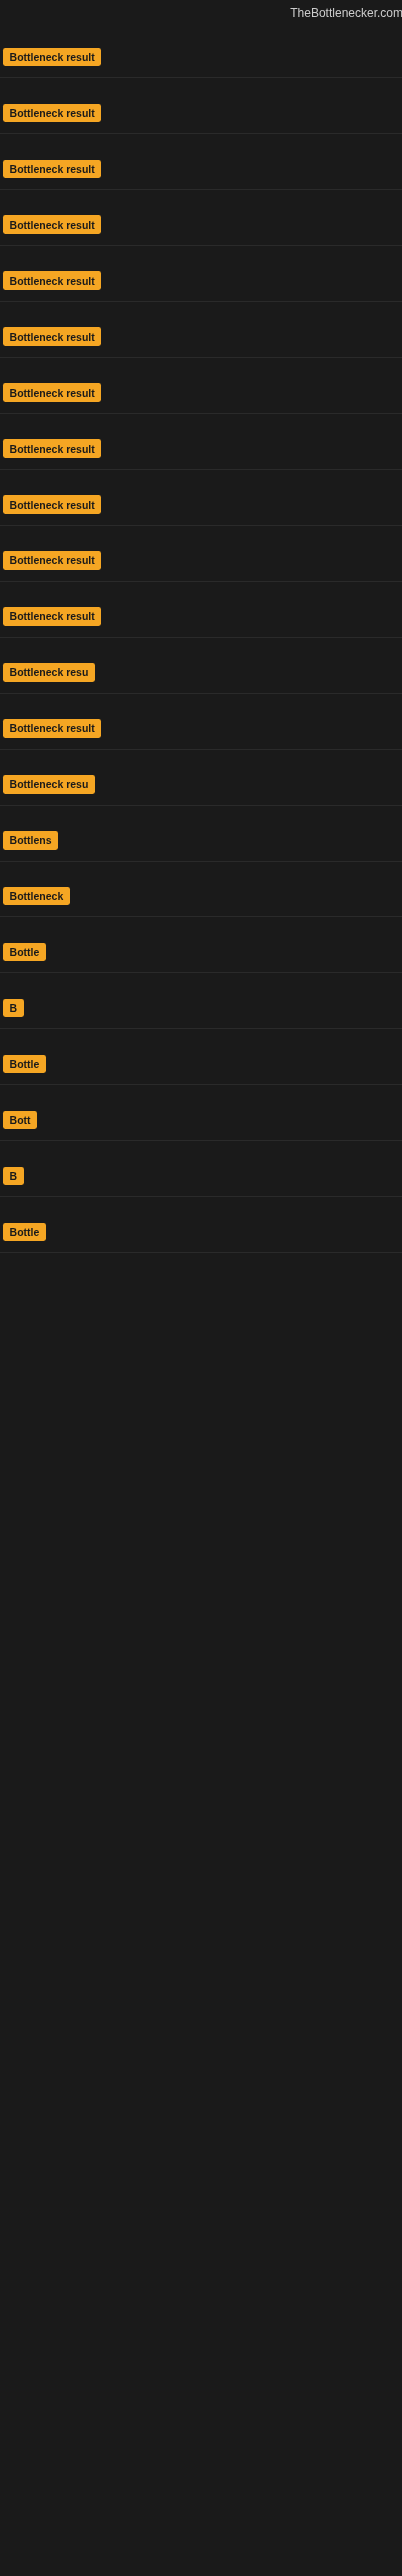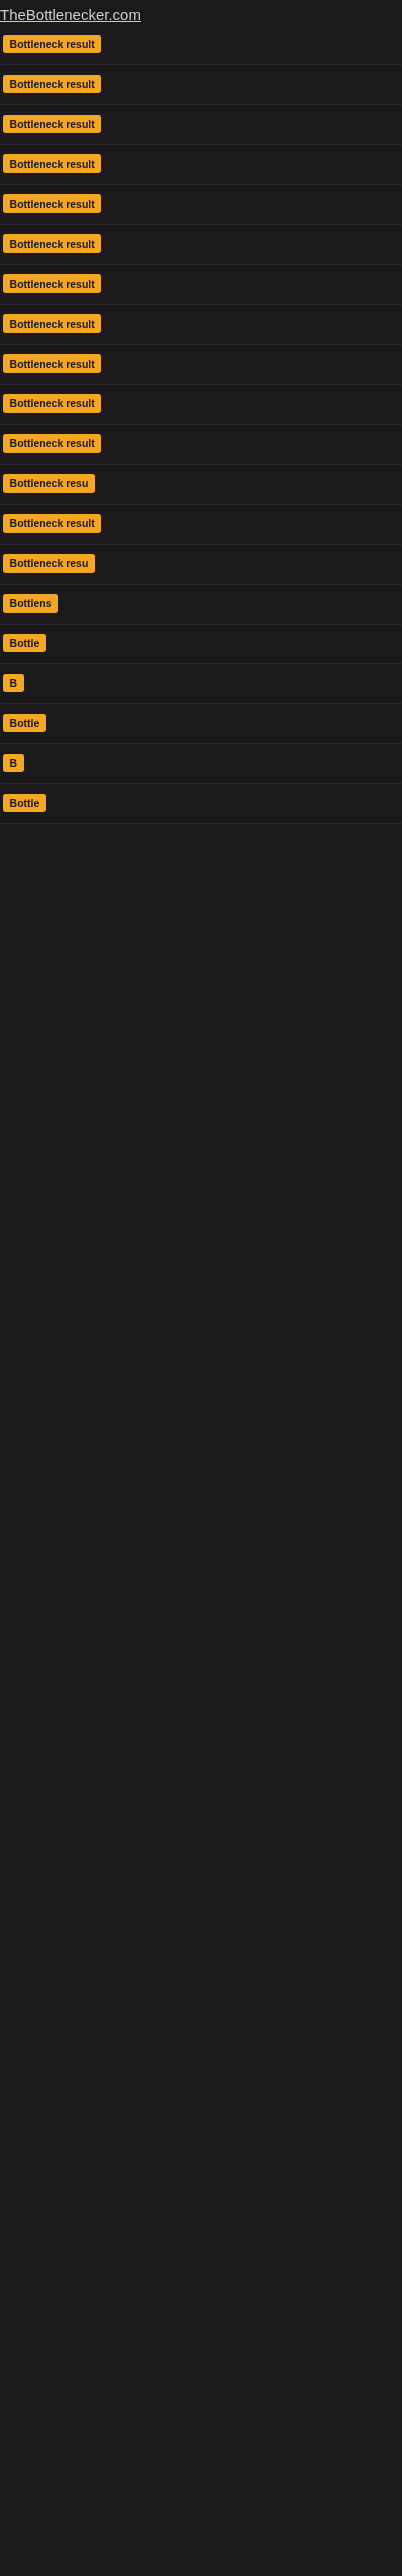--- a/index.html
+++ b/index.html
@@ -10,38 +10,38 @@
 
     body {
       background-color: #1a1a1a;
       width: 403px;
       min-height: 2576px;
       font-family: Arial, sans-serif;
       position: relative;
     }
 
     .site-title {
-      text-align: left;
+      text-align: right;
       color: #cccccc;
-      font-size: 15px;
+      font-size: 12px;
       padding: 6.4px 0 3.2px 0;
       font-weight: normal;
-      text-decoration: underline;
     }
 
     .bottleneck-badge {
       display: inline-block;
       background-color: #f5a623;
       color: #1a1a1a;
       font-size: 10.5px;
       font-weight: bold;
       padding: 3.2px 6.4px;
       border-radius: 2.4px;
       white-space: nowrap;
       overflow: hidden;
+      margin-top: 16px;
     }
 
     .row {
       margin-bottom: 1.6px;
       padding: 8px 3.2px 8px 3.2px;
       border-bottom: 0.8px solid #2a2a2a;
     }
   </style>
 </head>
 <body>
@@ -57,19 +57,21 @@
     <div class="row"><span class="bottleneck-badge">Bottleneck result</span></div>
     <div class="row"><span class="bottleneck-badge">Bottleneck result</span></div>
     <div class="row"><span class="bottleneck-badge">Bottleneck result</span></div>
     <div class="row"><span class="bottleneck-badge">Bottleneck result</span></div>
     <div class="row"><span class="bottleneck-badge">Bottleneck result</span></div>
     <div class="row"><span class="bottleneck-badge">Bottleneck result</span></div>
     <div class="row"><span class="bottleneck-badge">Bottleneck resu</span></div>
     <div class="row"><span class="bottleneck-badge">Bottleneck result</span></div>
     <div class="row"><span class="bottleneck-badge">Bottleneck resu</span></div>
     <div class="row"><span class="bottleneck-badge">Bottlens</span></div>
+    <div class="row"><span class="bottleneck-badge">Bottleneck</span></div>
     <div class="row"><span class="bottleneck-badge">Bottle</span></div>
     <div class="row"><span class="bottleneck-badge">B</span></div>
     <div class="row"><span class="bottleneck-badge">Bottle</span></div>
+    <div class="row"><span class="bottleneck-badge">Bott</span></div>
     <div class="row"><span class="bottleneck-badge">B</span></div>
     <div class="row"><span class="bottleneck-badge">Bottle</span></div>
   </div>
 
 
 </body></html>

